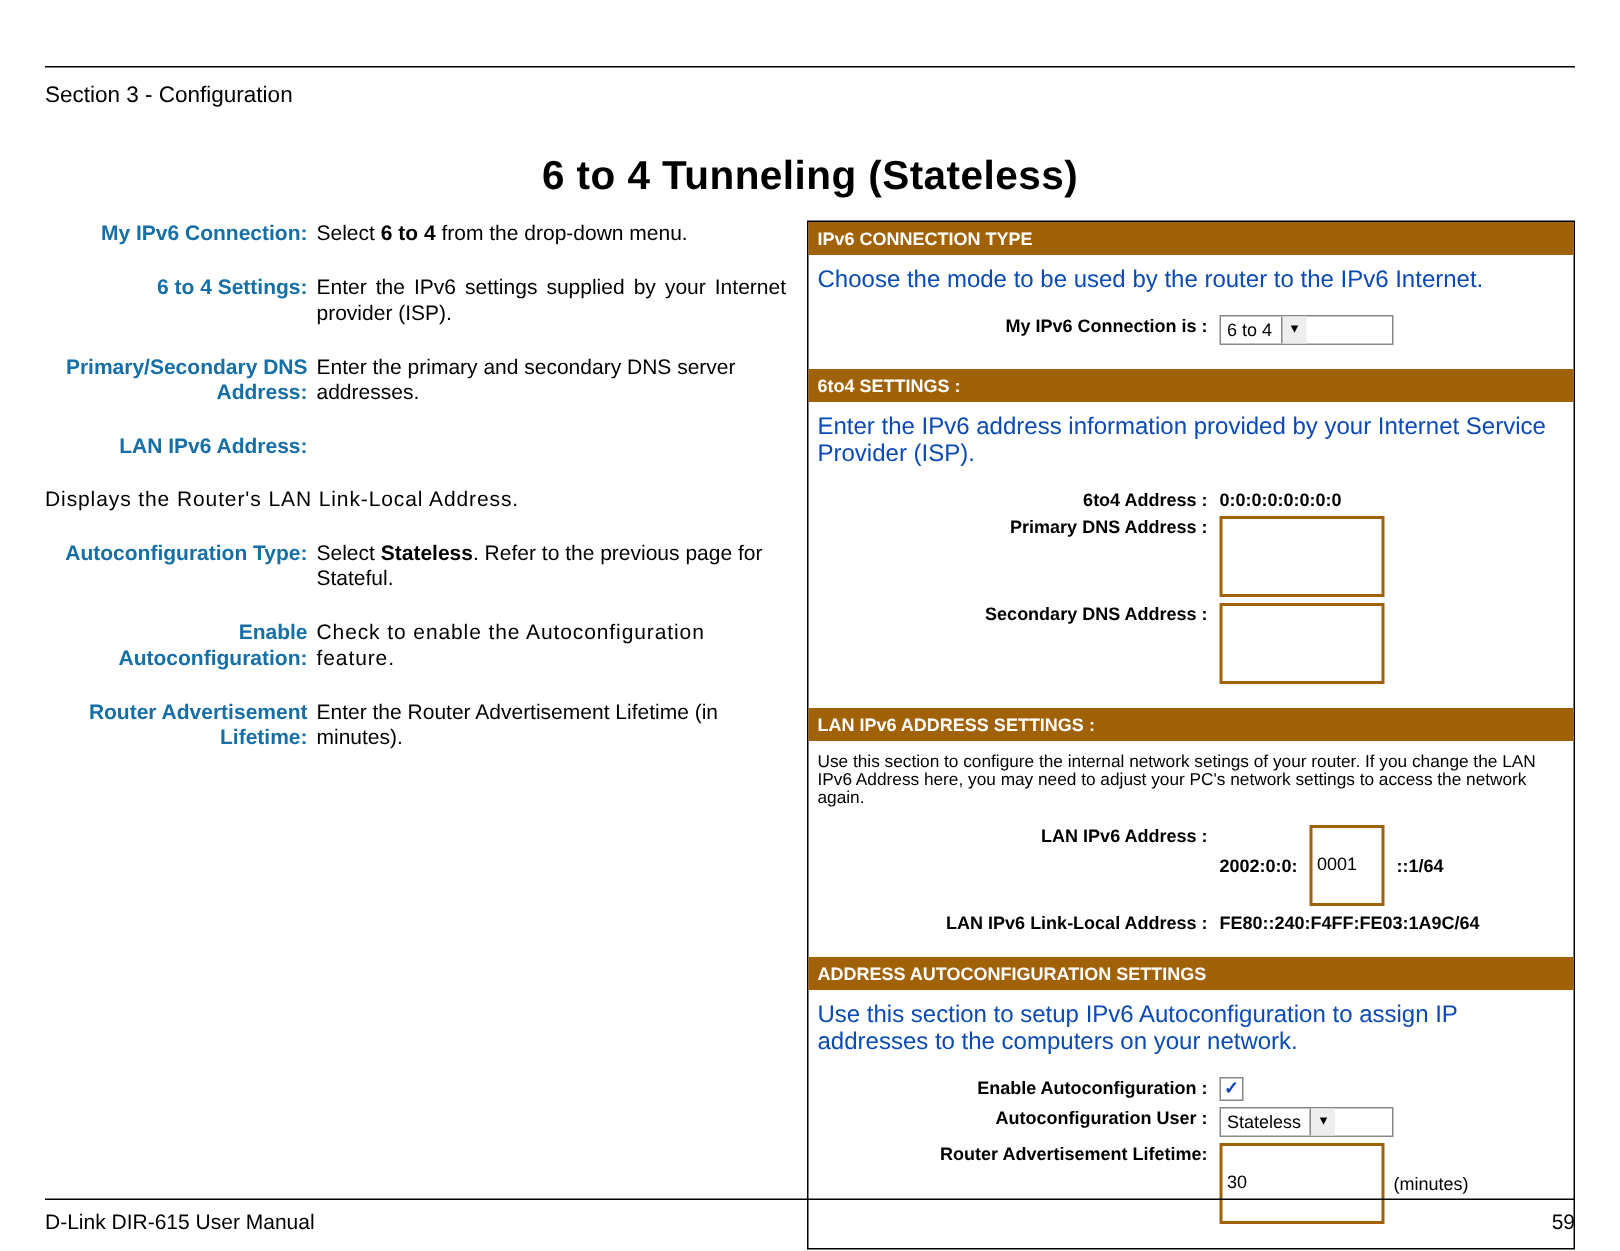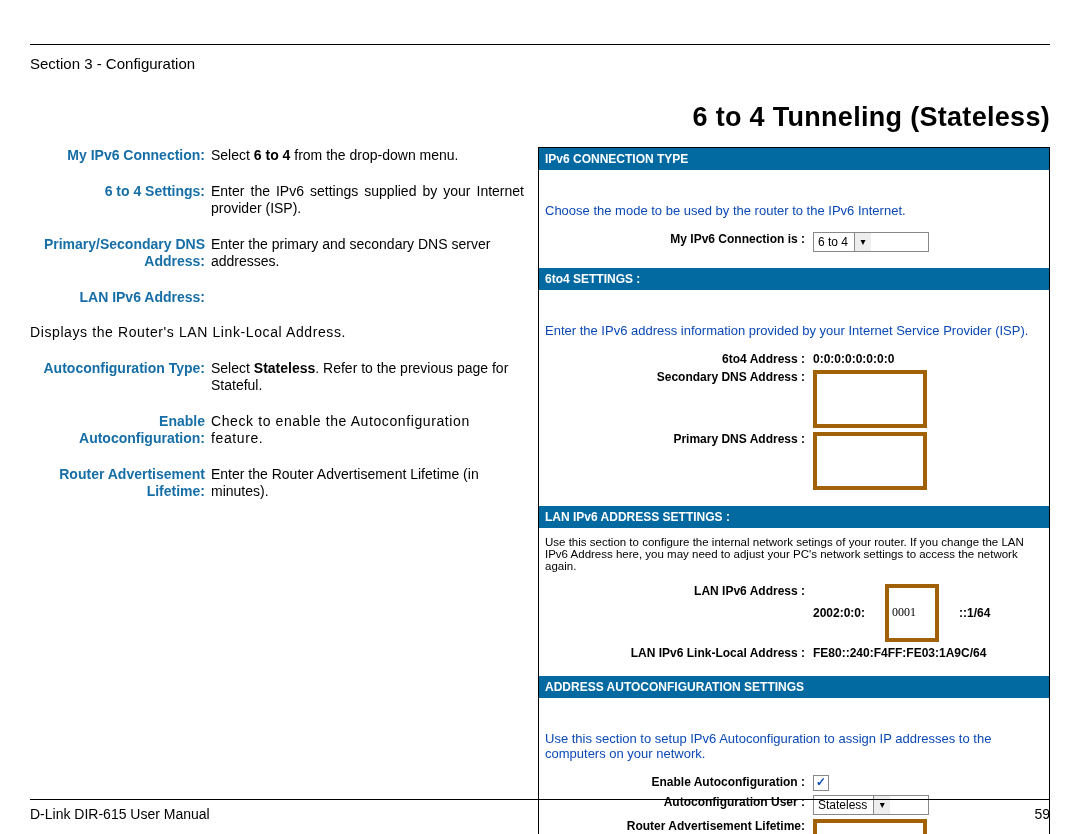--- a/index.html
+++ b/index.html
@@ -21,21 +21,21 @@
 .top-line {
   border-top: 1px solid #000;
   position: absolute;
   left: 30px; right: 30px; top: 44px;
 }
 .header-text {
   font-size: 15px;
   margin-top: 35px;
 }
 .title {
-  text-align: right;
+  text-align: center;
   font-weight: bold;
   font-size: 27px;
   margin: 30px 0 14px 0;
   font-family: "Arial Black", Arial, sans-serif;
   letter-spacing: 0.3px;
 }
 .content {
   display: flex;
   gap: 14px;
 }
@@ -58,31 +58,30 @@
   font-weight: bold;
   padding-right: 6px;
   font-size: 14px;
 }
 .def-desc {
   flex: 1;
   font-size: 14px;
 }
 .def-desc b { font-weight: bold; }
 .black-bar {
-  background: #0369a1;
+  background: #a16207;
   color: #fff;
   font-weight: bold;
   padding: 4px 6px;
   font-size: 12px;
 }
 .blue-msg {
   color: #0b49b5;
-  font-size: 13px;
+  font-size: 16px;
   padding: 8px 6px 8px 6px;
-  margin-top: 25px;
 }
 .panel-body {
   padding: 2px 6px 12px 6px;
   font-size: 12px;
   color: #000;
 }
 .form-row {
   display: flex;
   margin: 4px 0;
   font-size: 12px;
@@ -105,27 +104,26 @@
 .dropdown .caret {
   border-left: 1px solid #888;
   width: 16px;
   text-align: center;
   margin-left: 6px;
   background: #eee;
   font-size: 10px;
   line-height: 18px;
 }
 .txtbox {
-  border: 4px solid #a16207;
+  border: 2px solid #a16207;
   height: 16px;
   width: 100px;
   padding: 17px 3px;
   font-size: 12px;
   display: inline-block;
-  font-family: Liberation Serif, serif;
 }
 .small-note {
   font-size: 11.5px;
   color: #000;
   padding: 8px 6px 6px 6px;
 }
 .checkbox {
   display: inline-block;
   width: 14px; height: 14px;
   border: 1px solid #888;
@@ -206,35 +204,35 @@
       </div>
 
       <div class="black-bar">6to4 SETTINGS :</div>
       <div class="blue-msg">Enter the IPv6 address information provided by your Internet Service Provider (ISP).</div>
       <div class="panel-body">
         <div class="form-row">
             <div class="form-label">6to4 Address :</div>
             <div><b>0:0:0:0:0:0:0:0</b></div>
           </div>
         <div class="form-row">
+            <div class="form-label">Primary DNS Address :</div>
+            <div class="txtbox"></div>
+          </div>
+        <div class="form-row">
             <div class="form-label">Secondary DNS Address :</div>
             <div class="txtbox"></div>
           </div>
-        <div class="form-row">
-            <div class="form-label">Primary DNS Address :</div>
-            <div class="txtbox"></div>
-          </div>
       </div>
 
       <div class="black-bar">LAN IPv6 ADDRESS SETTINGS :</div>
       <div class="small-note">Use this section to configure the internal network setings of your router. If you change the LAN IPv6 Address here, you may need to adjust your PC's network settings to access the network again.</div>
       <div class="panel-body">
         <div class="form-row">
           <div class="form-label">LAN IPv6 Address :</div>
-          <div style="display:flex;align-items:center;gap:20px;">
+          <div style="display:flex;align-items:center;gap:8px;">
             <b>2002:0:0:</b>
             <span class="txtbox" style="width:40px;">0001</span>
             <b>::1/64</b>
           </div>
         </div>
         <div class="form-row">
           <div class="form-label">LAN IPv6 Link-Local Address :</div>
           <div><b>FE80::240:F4FF:FE03:1A9C/64</b></div>
         </div>
       </div>

